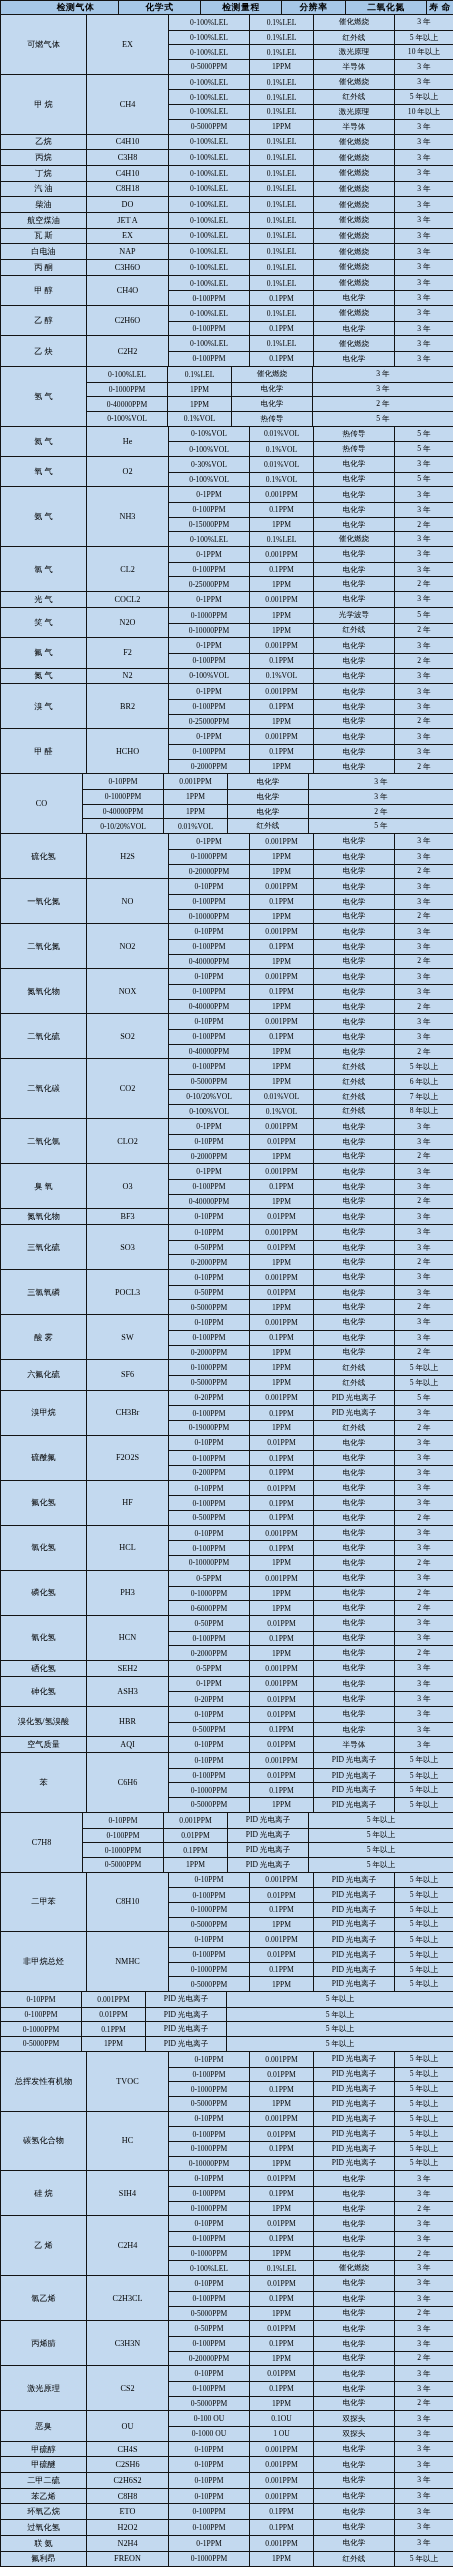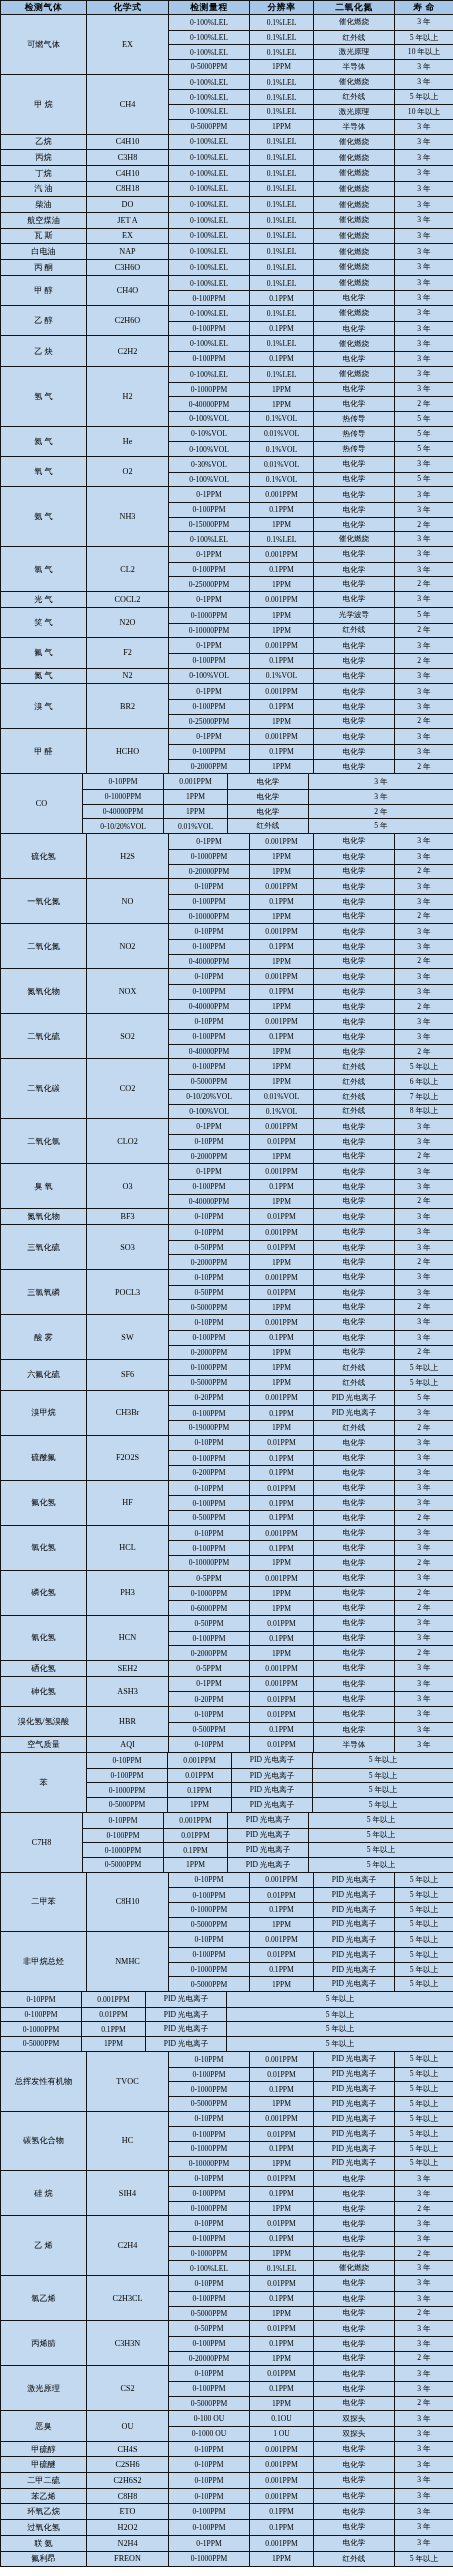--- a/index.html
+++ b/index.html
@@ -22,20 +22,21 @@
     border:1.2px solid var(--line);
     background:var(--cell);
   }
   .thead{
     display:flex;
     height:14px;
     box-sizing:border-box;
     background:var(--hdr);
     border-bottom:1.2px solid var(--line);
     font-weight:bold;
+    padding-left:32px;
   }
   .th{
     display:flex;align-items:center;justify-content:center;
     font-size:8.8px;
     box-sizing:border-box;
     letter-spacing:0.6px;
   }
   .c1{width:86px;}
   .c2{width:82px;}
   .c3{width:81px;}
@@ -292,21 +293,20 @@
           <div class="sub">
             <div class="cell c3 vline">0-100PPM</div>
             <div class="cell c4 vline">0.1PPM</div>
             <div class="cell c5 vline">电化学</div>
             <div class="cell c6">3 年</div>
           </div>
         </div>
       </div>
       <div class="group">
         <div class="gas c1 vline">氢 气</div>
-        <div class="formula c2 vline">H2</div>
         <div class="subs">
           <div class="sub">
             <div class="cell c3 vline">0-100%LEL</div>
             <div class="cell c4 vline">0.1%LEL</div>
             <div class="cell c5 vline">催化燃烧</div>
             <div class="cell c6">3 年</div>
           </div>
           <div class="sub">
             <div class="cell c3 vline">0-1000PPM</div>
             <div class="cell c4 vline">1PPM</div>
@@ -1053,20 +1053,21 @@
           <div class="sub">
             <div class="cell c3 vline">0-10PPM</div>
             <div class="cell c4 vline">0.01PPM</div>
             <div class="cell c5 vline">半导体</div>
             <div class="cell c6">3 年</div>
           </div>
         </div>
       </div>
       <div class="group">
         <div class="gas c1 vline">苯</div>
+        <div class="formula c2 vline">C6H6</div>
         <div class="subs">
           <div class="sub">
             <div class="cell c3 vline">0-10PPM</div>
             <div class="cell c4 vline">0.001PPM</div>
             <div class="cell c5 vline">PID 光电离子</div>
             <div class="cell c6">5 年以上</div>
           </div>
           <div class="sub">
             <div class="cell c3 vline">0-100PPM</div>
             <div class="cell c4 vline">0.01PPM</div>

